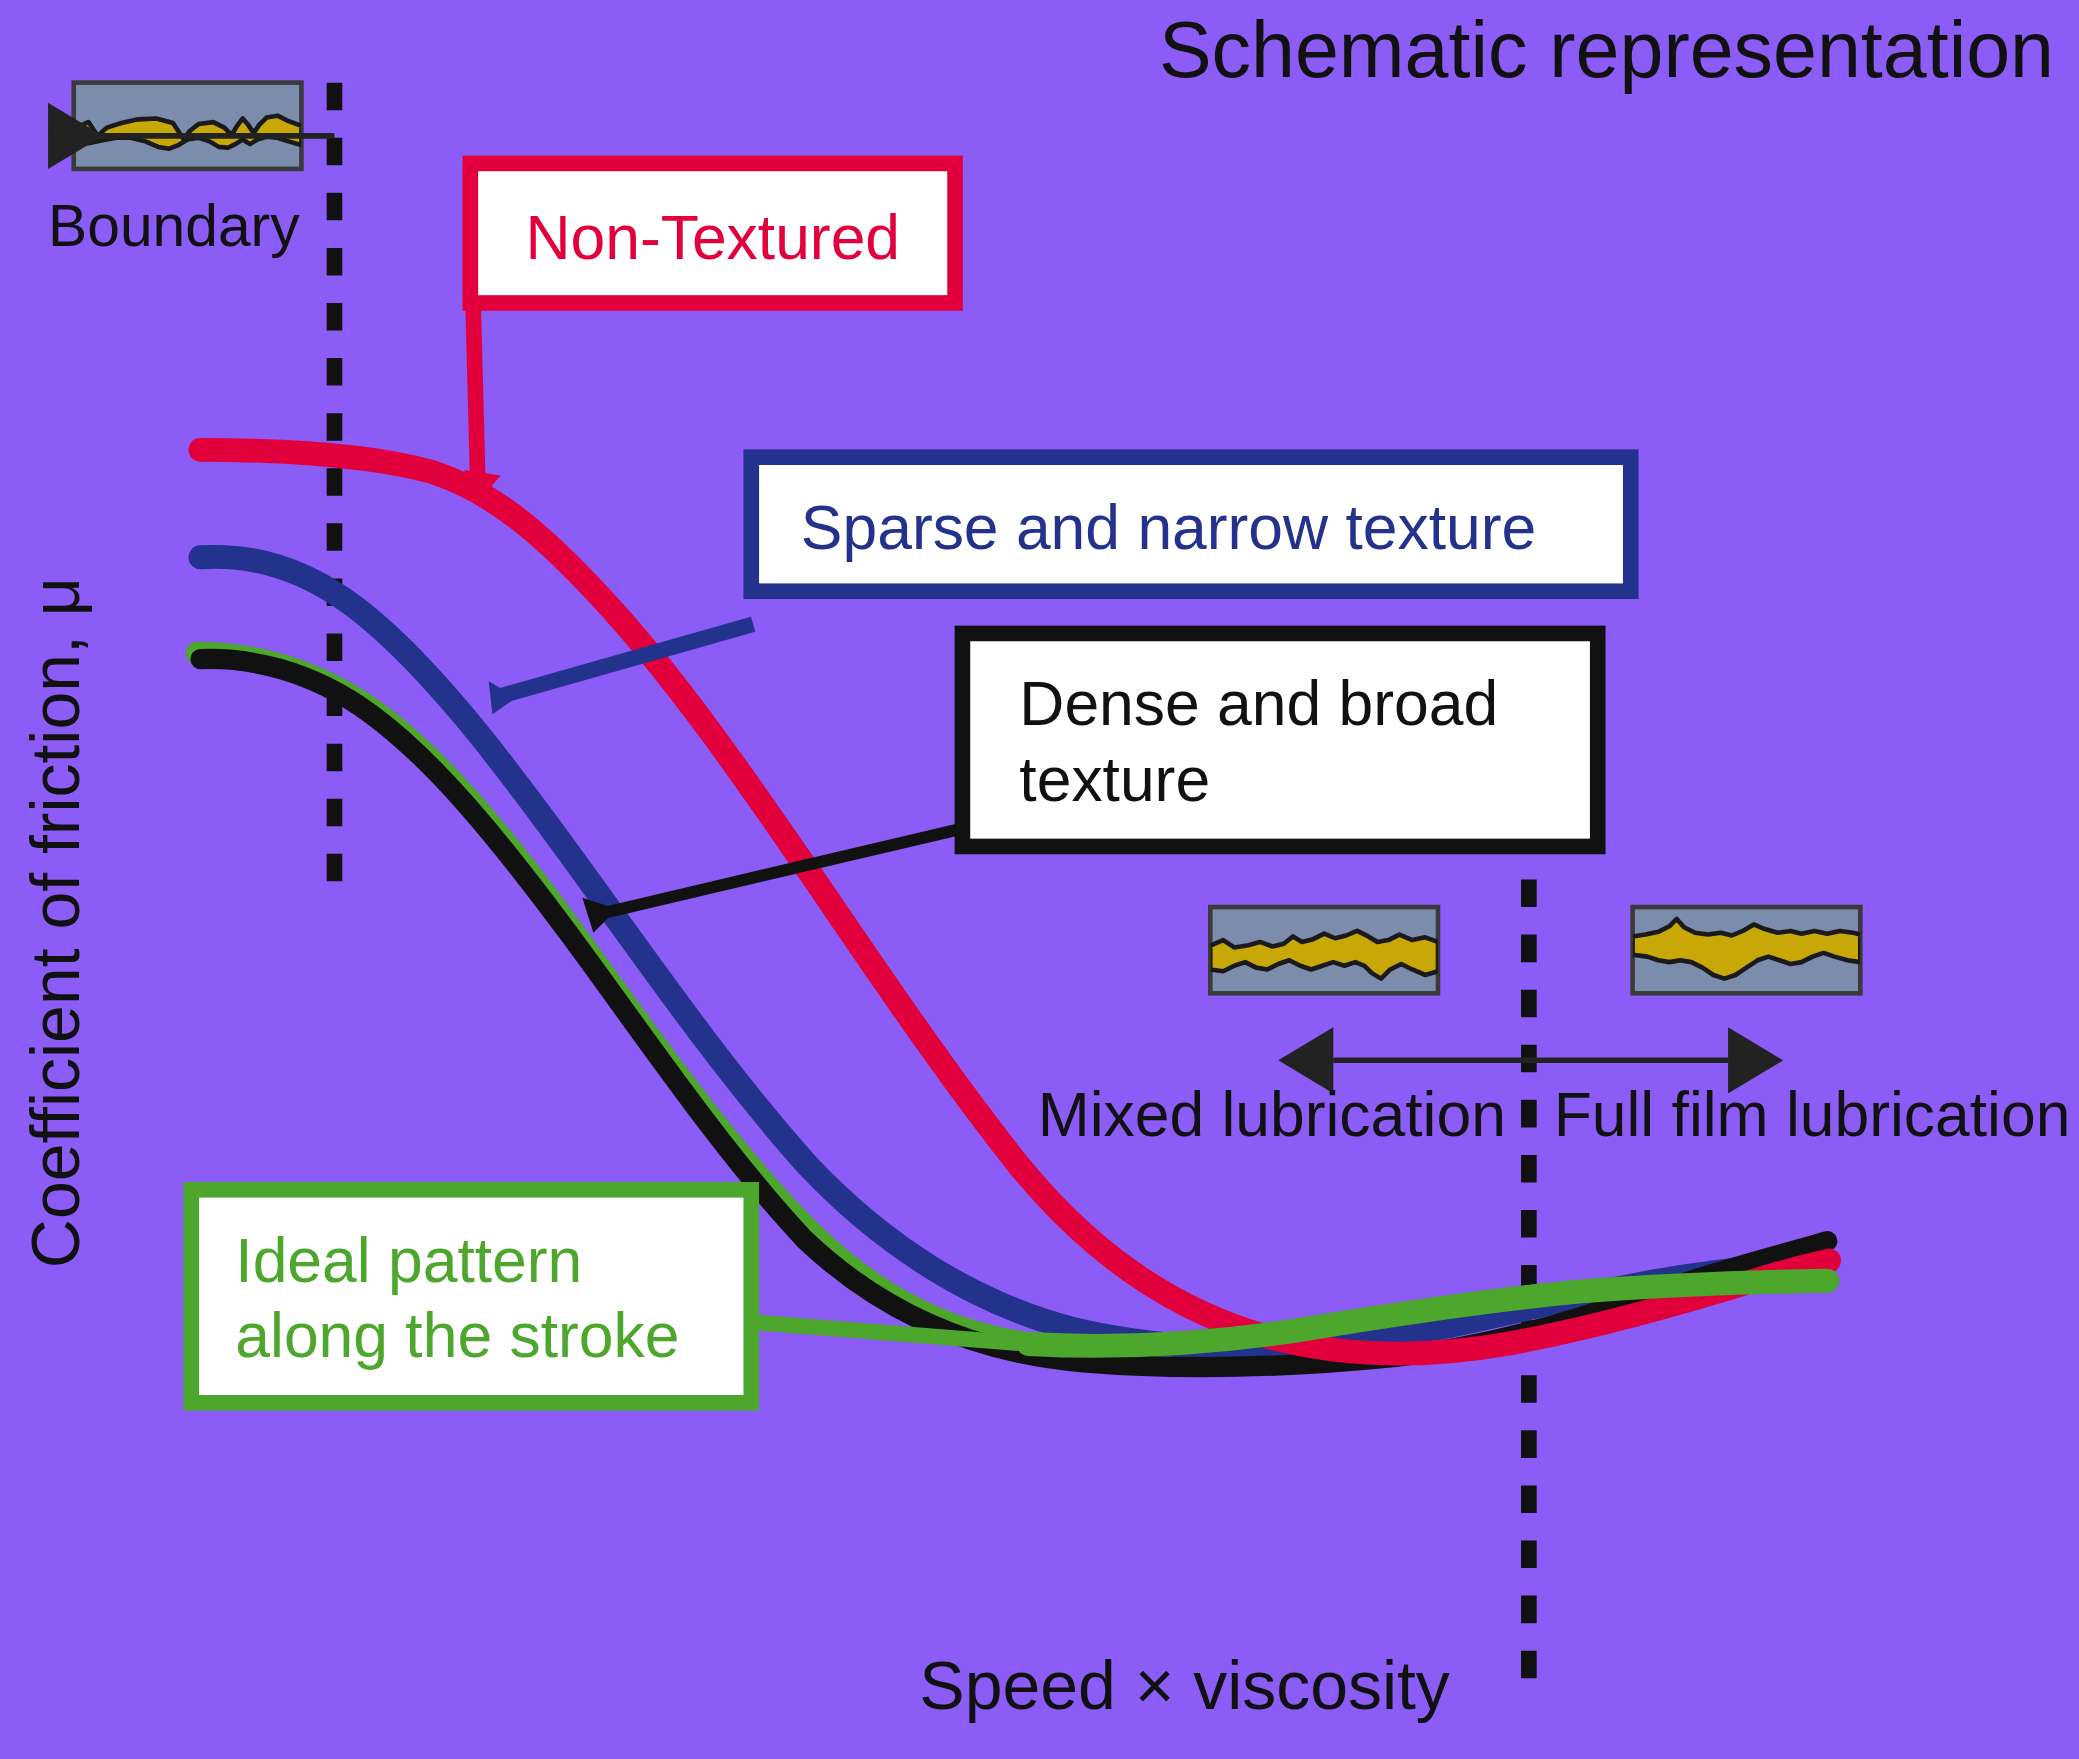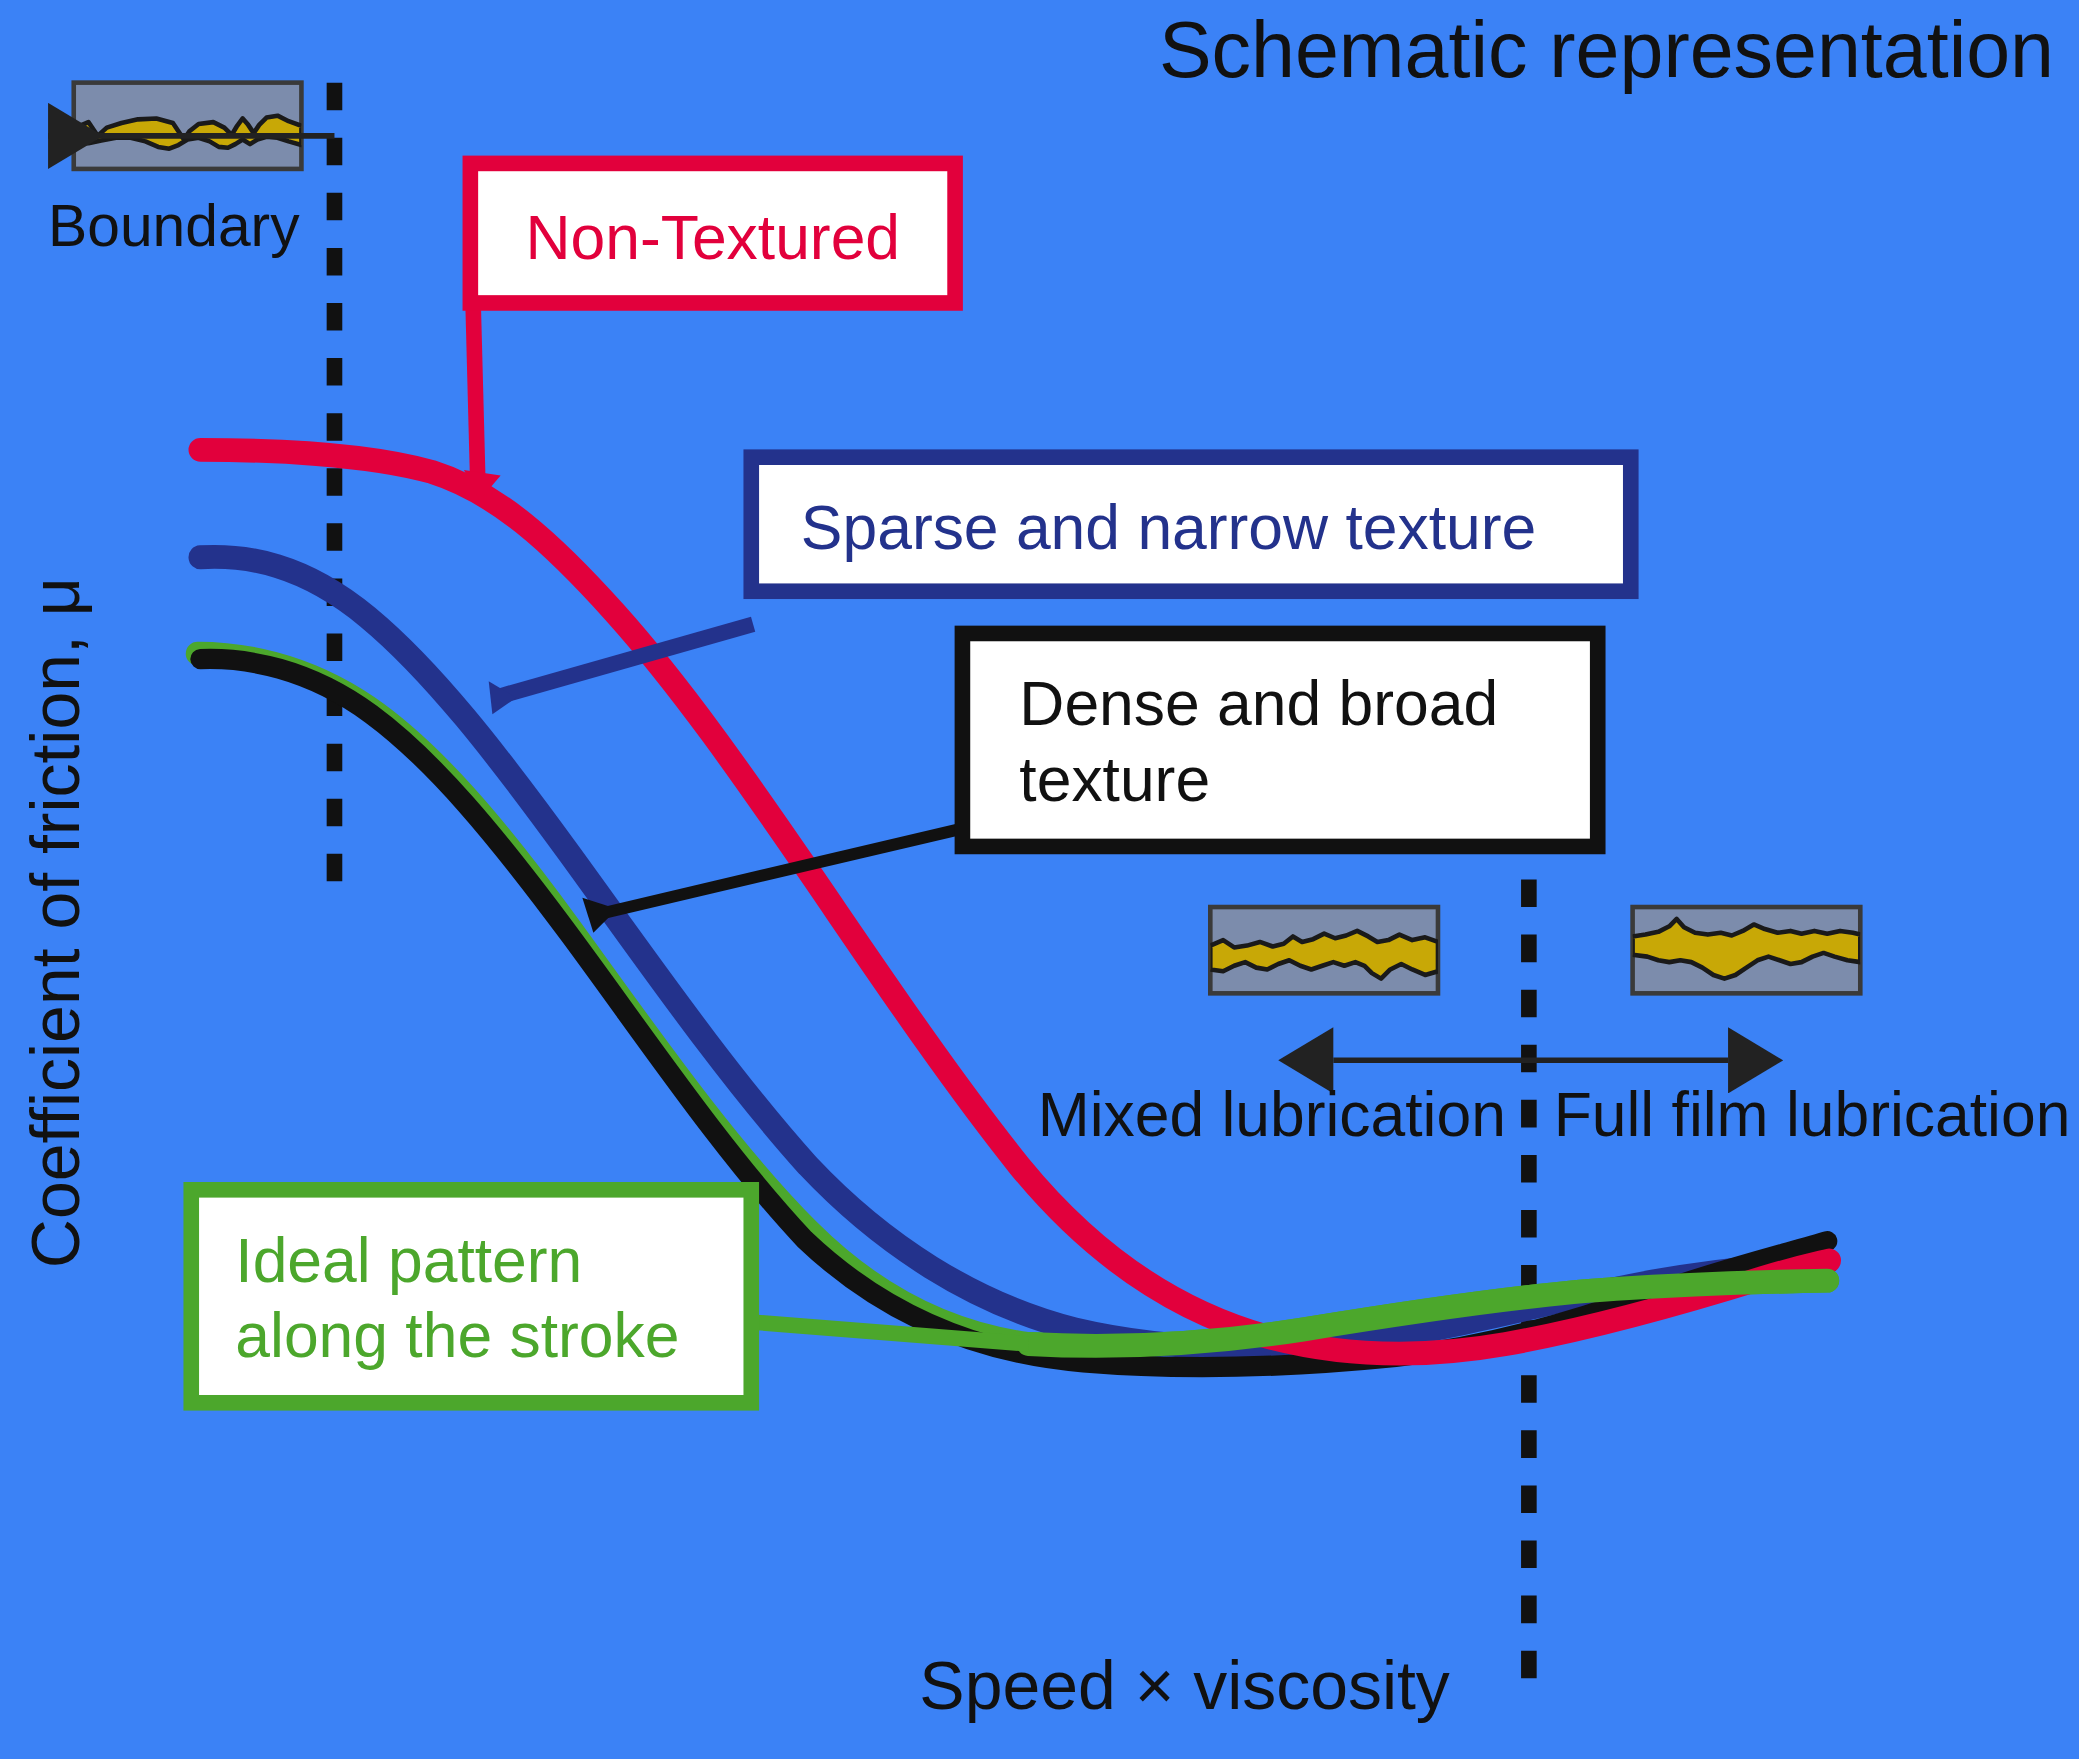--- a/index.html
+++ b/index.html
@@ -4,21 +4,21 @@
 <style>
   html, body {
     margin: 0;
     padding: 0;
     background: #ffffff;
   }
   #stage {
     position: relative;
     width: 2080px;
     height: 1759px;
-    background: #3b82f6;
+    background: #8b5cf6;
     font-family: "Liberation Sans", sans-serif;
     overflow: hidden;
   }
   svg#fig {
     position: absolute;
     left: 0;
     top: 0;
     width: 2080px;
     height: 1759px;
   }

